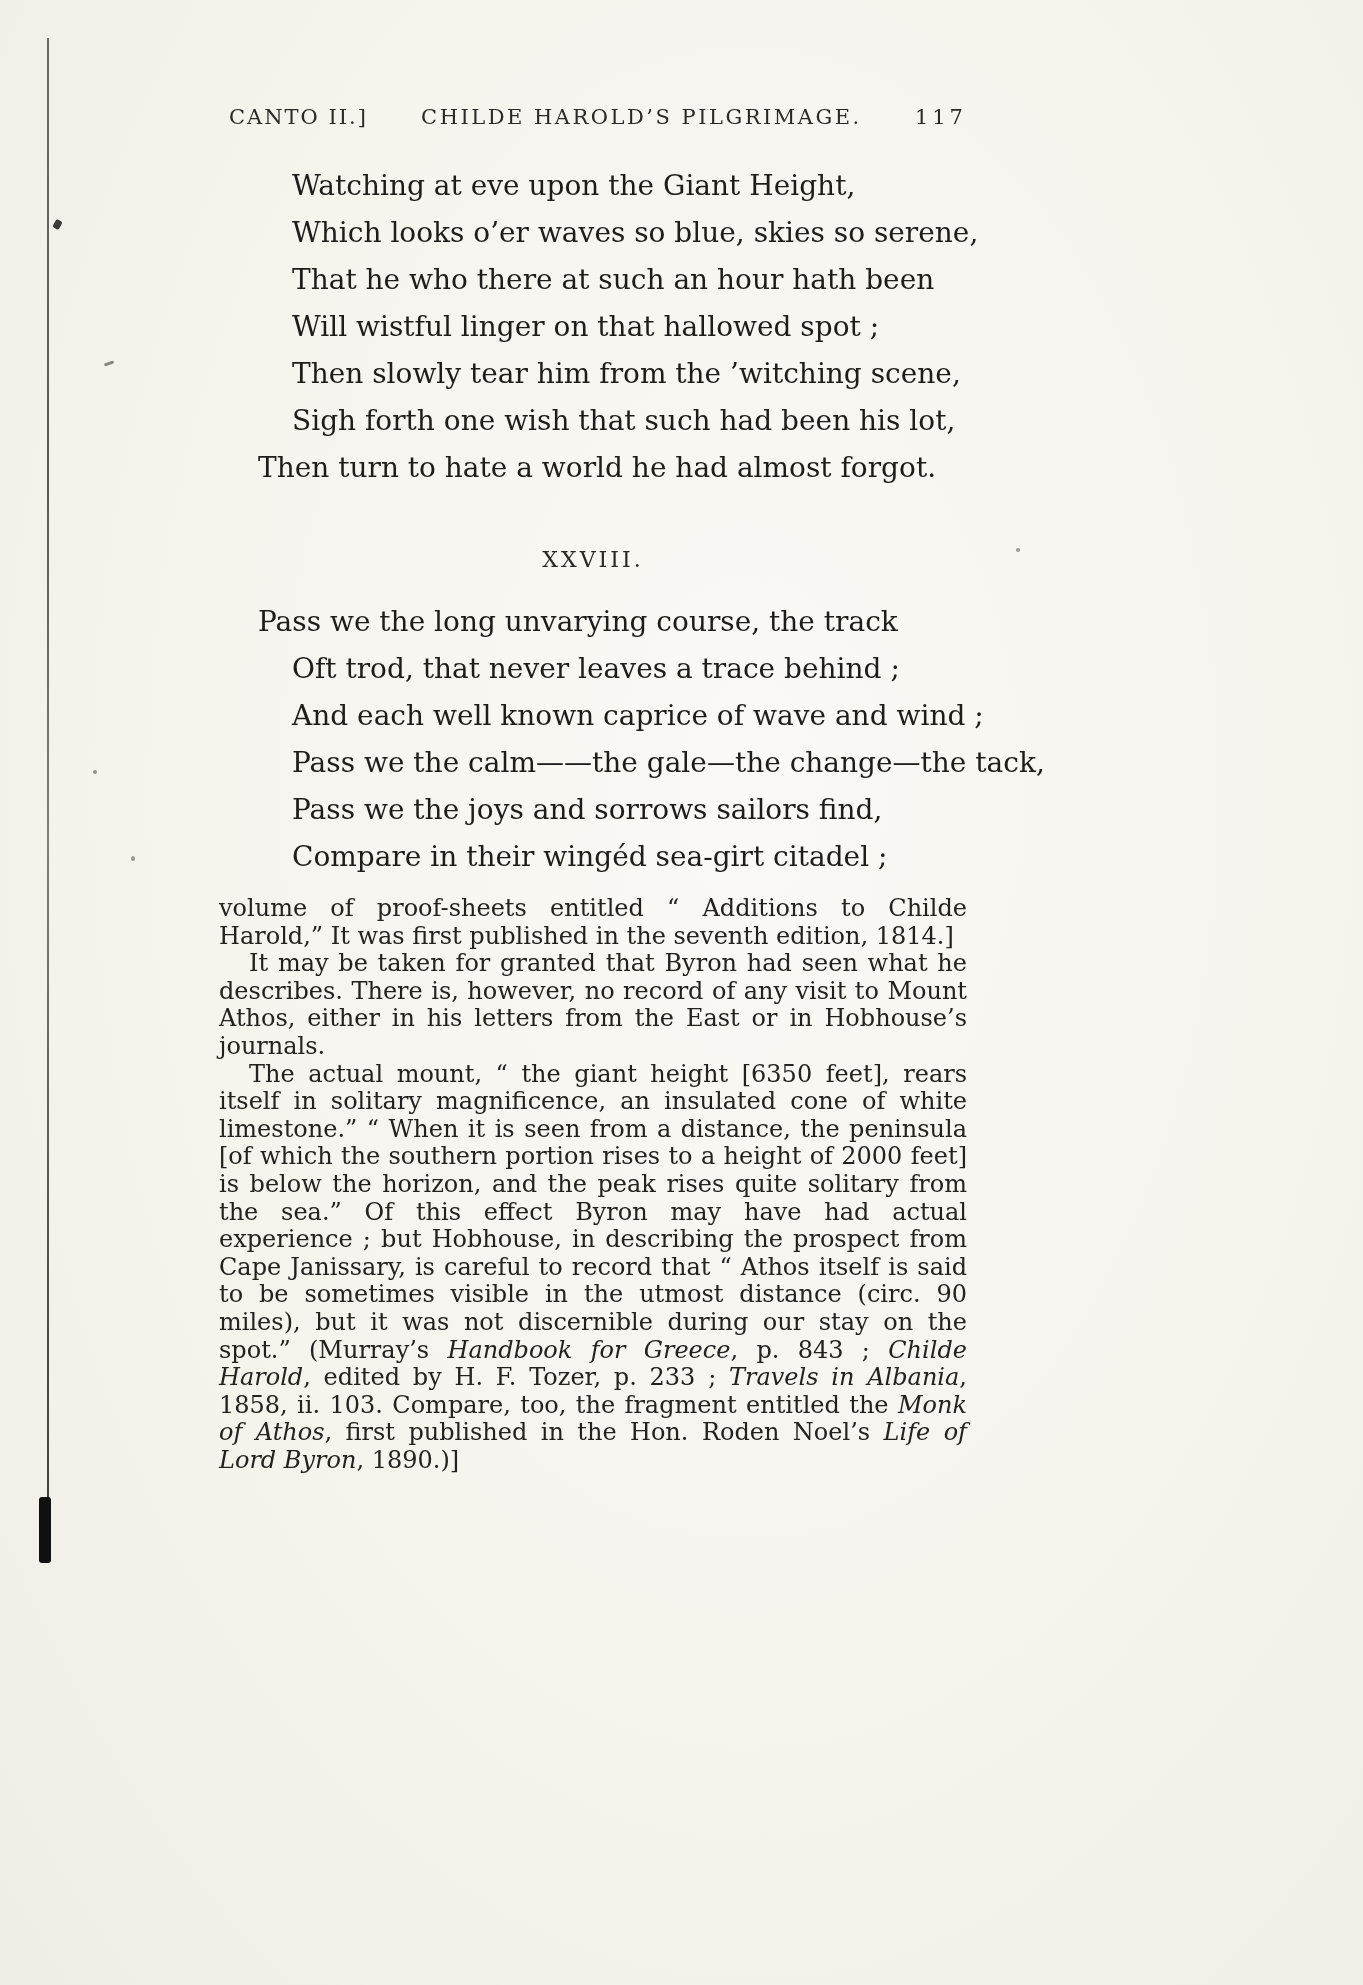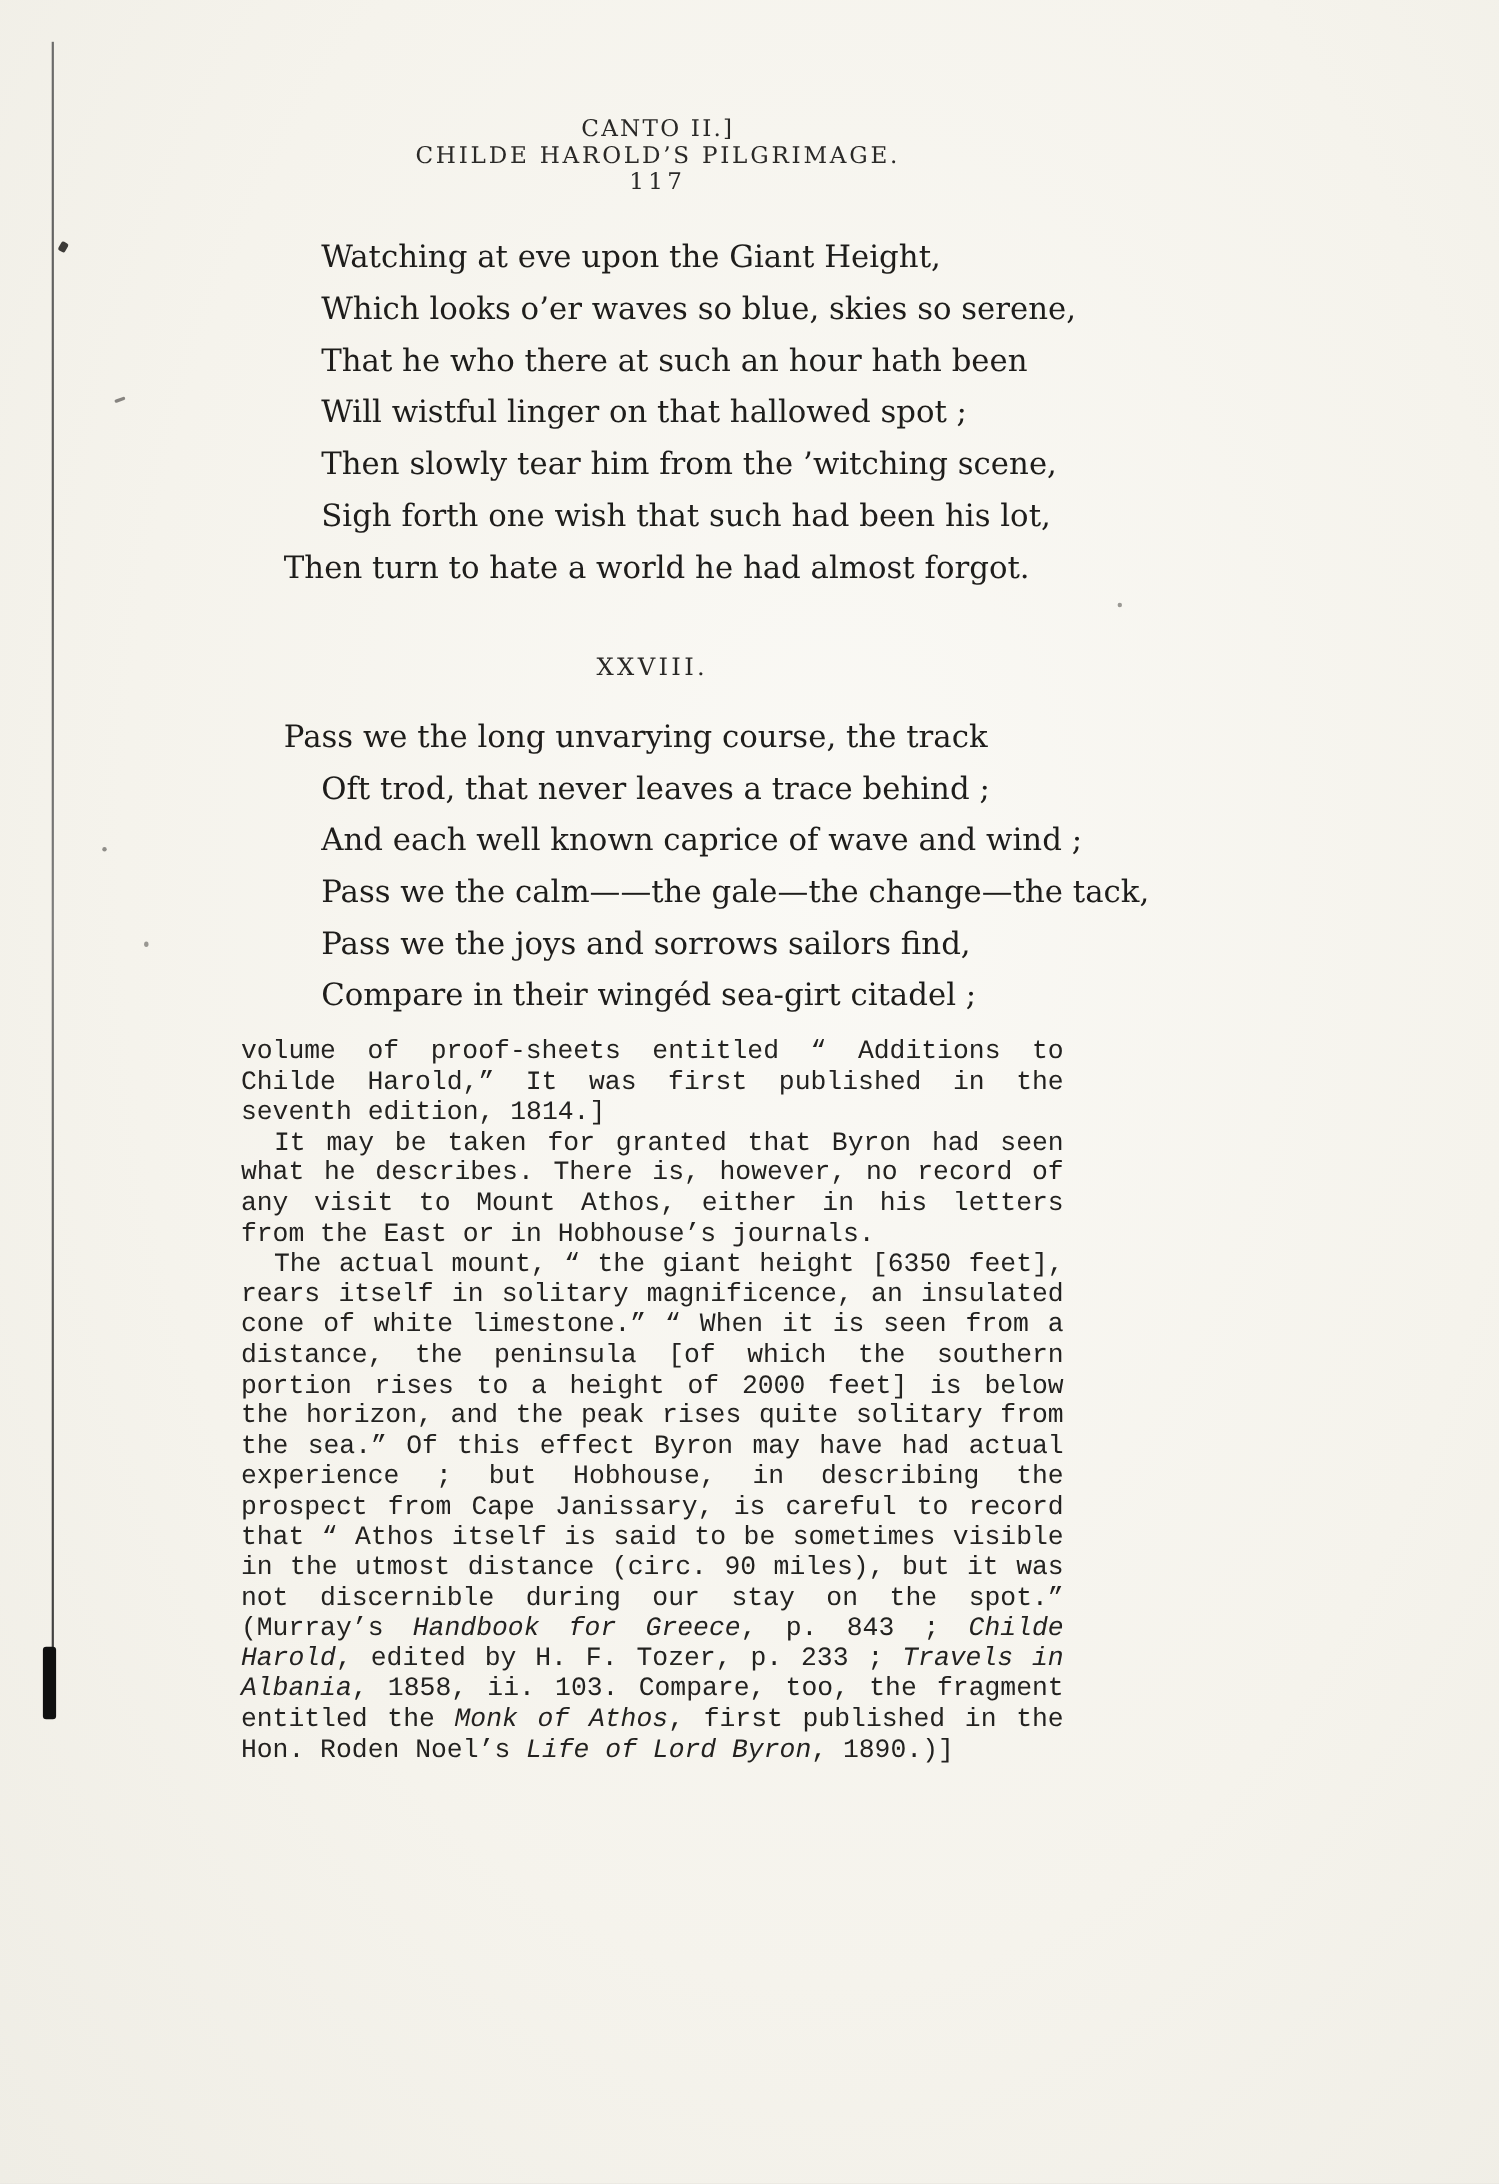--- a/index.html
+++ b/index.html
@@ -48,26 +48,25 @@
   .content {
     position: absolute;
     left: 215px;
     top: 105px;
     width: 756px;
   }
 
   .running-head {
     display: flex;
     justify-content: space-between;
-    align-items: center;
+    align-items: flex-start;
     font-size: 21px;
     letter-spacing: 2px;
     padding: 0 4px 0 14px;
     color: #2a2927;
-    flex-direction: column;
   }
   .running-head .head-center { letter-spacing: 2.5px; }
   .running-head .page-num { letter-spacing: 4px; }
 
   .stanza { margin-top: 33px; font-size: 28px; }
   .poem-line { line-height: 47px; white-space: nowrap; }
   .poem-line.indent  { padding-left: 77px; }
   .poem-line.outdent { padding-left: 43px; }
 
   .stanza-heading {
@@ -80,21 +79,20 @@
   .stanza.second { margin-top: 26px; }
 
   .footnote {
     margin-top: 15px;
     font-size: 24px;
     line-height: 27.6px;
     text-align: justify;
     width: 748px;
     padding-left: 4px;
     color: #232220;
-    font-family: Liberation Mono, monospace;
   }
   .fn-para { margin: 0; }
   .fn-para.indented { text-indent: 30px; }
   .italic { font-style: italic; }
 </style>
 </head>
 <body>
 
 <div class="scan-page">
 

